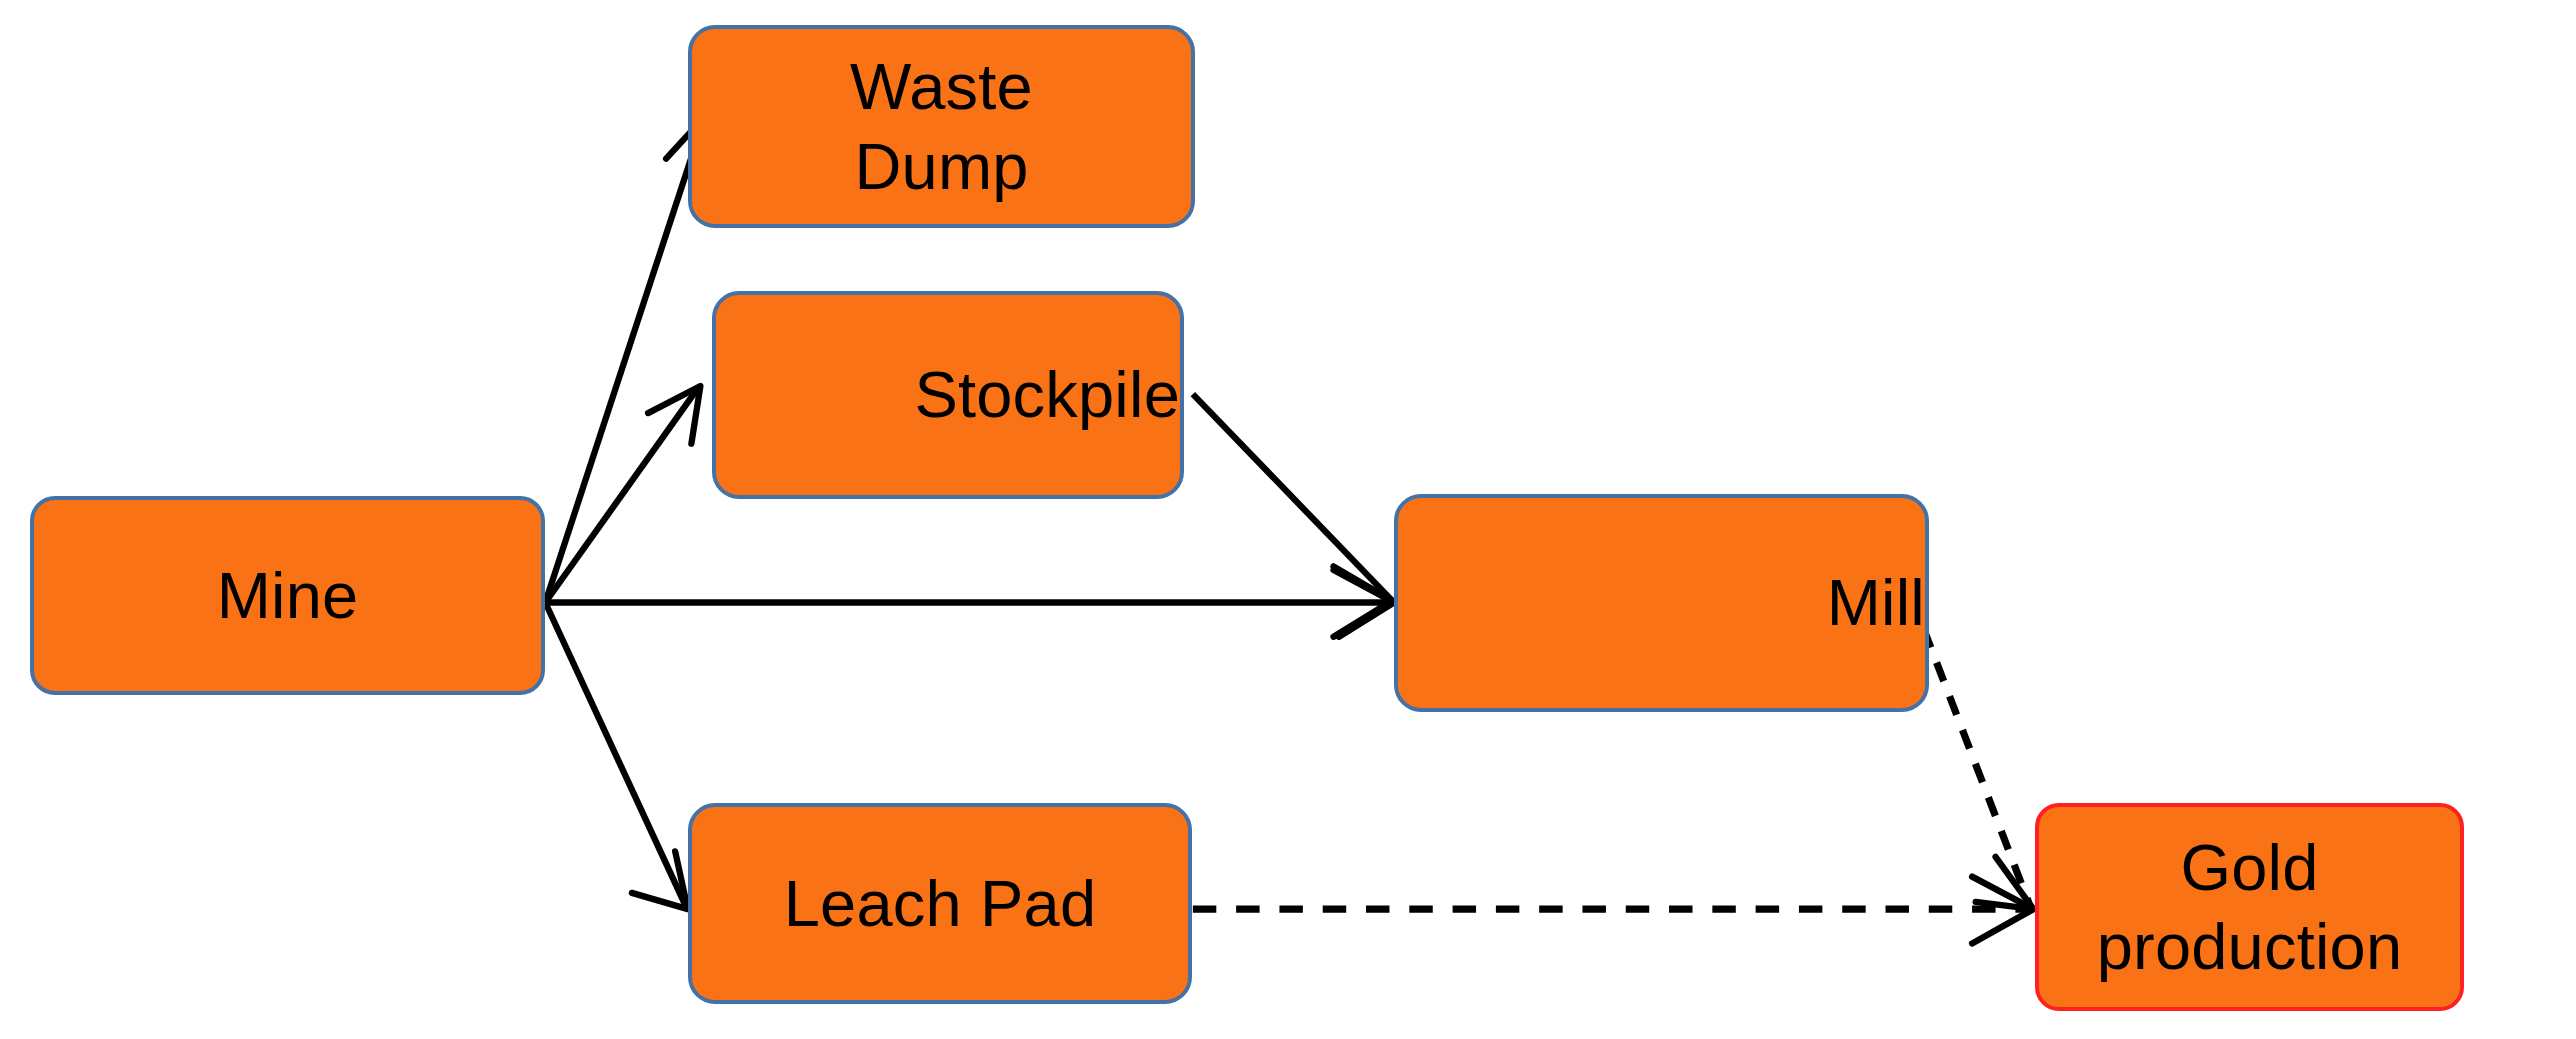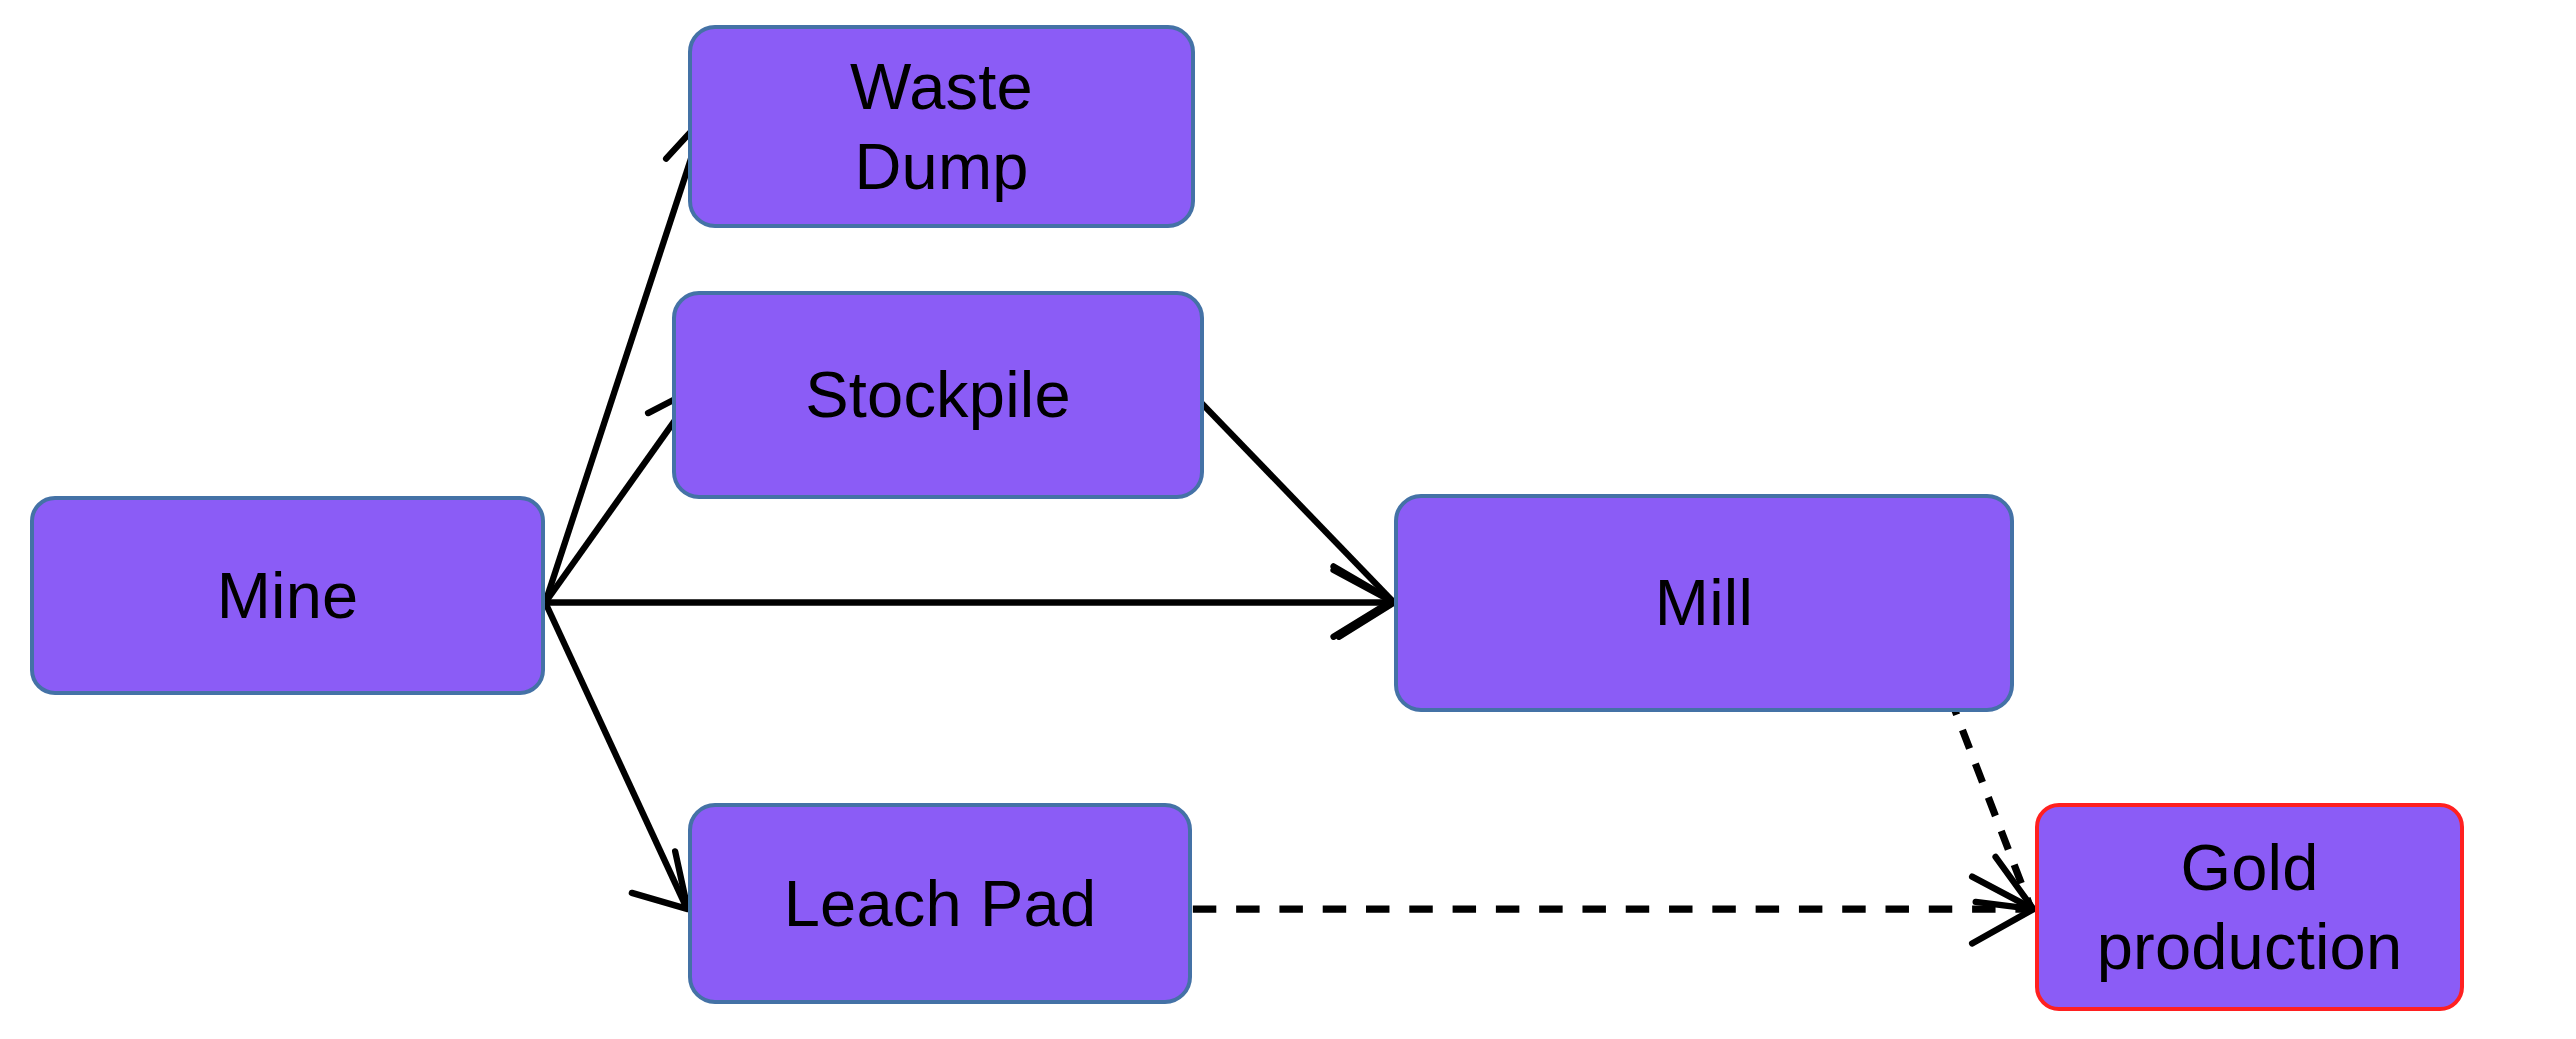--- a/index.html
+++ b/index.html
@@ -21,21 +21,21 @@
     position: absolute;
     left: 0;
     top: 0;
     width: 2576px;
     height: 1039px;
     pointer-events: none;
   }
   .node {
     position: absolute;
     box-sizing: border-box;
-    background: #8b5cf6;
+    background: #f97316;
     border-style: solid;
     border-radius: 27px;
     display: flex;
     align-items: center;
     justify-content: center;
     text-align: center;
   }
   .node .node-label {
     display: block;
     width: 100%;
@@ -101,25 +101,25 @@
 
   <div class="node blue" style="left:30px; top:496px; width:515px; height:199px;border-radius:25px;">
     <span class="node-label">Mine</span>
   </div>
 
   <div class="node blue" style="left:688px; top:25px; width:507px; height:203px;">
     <span class="node-label">Waste
 Dump</span>
   </div>
 
-  <div class="node blue" style="left:672px; top:291px; width:532px; height:208px;">
+  <div class="node blue" style="left:712px; top:291px; width:472px; height:208px;text-align:right;">
     <span class="node-label">Stockpile</span>
   </div>
 
-  <div class="node blue" style="left:1394px; top:494px; width:620px; height:218px;">
+  <div class="node blue" style="left:1394px; top:494px; width:535px; height:218px;text-align:right;">
     <span class="node-label">Mill</span>
   </div>
 
   <div class="node blue" style="left:688px; top:803px; width:504px; height:201px;">
     <span class="node-label">Leach Pad</span>
   </div>
 
   <div class="node red" style="left:2035px; top:803px; width:429px; height:208px;">
     <span class="node-label">Gold
 production</span>

